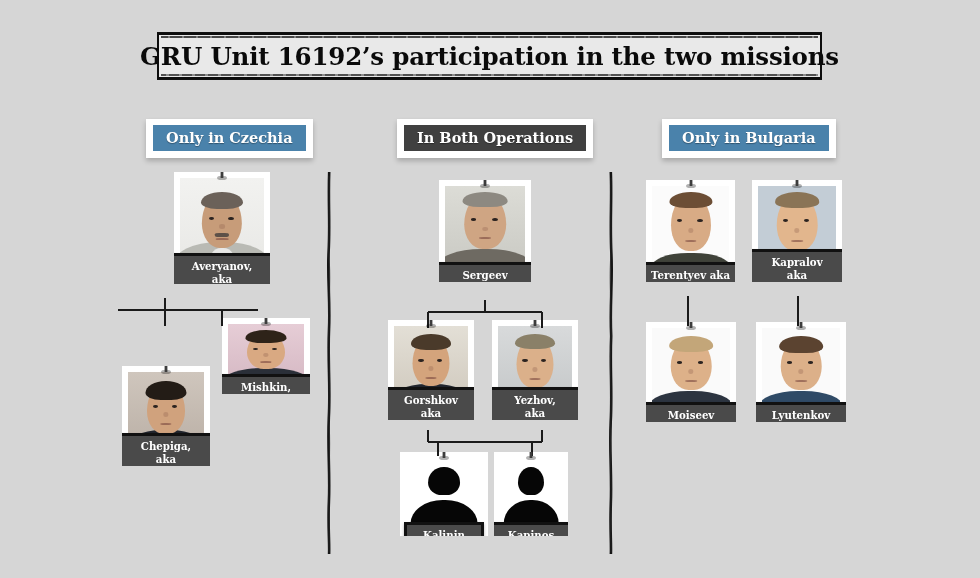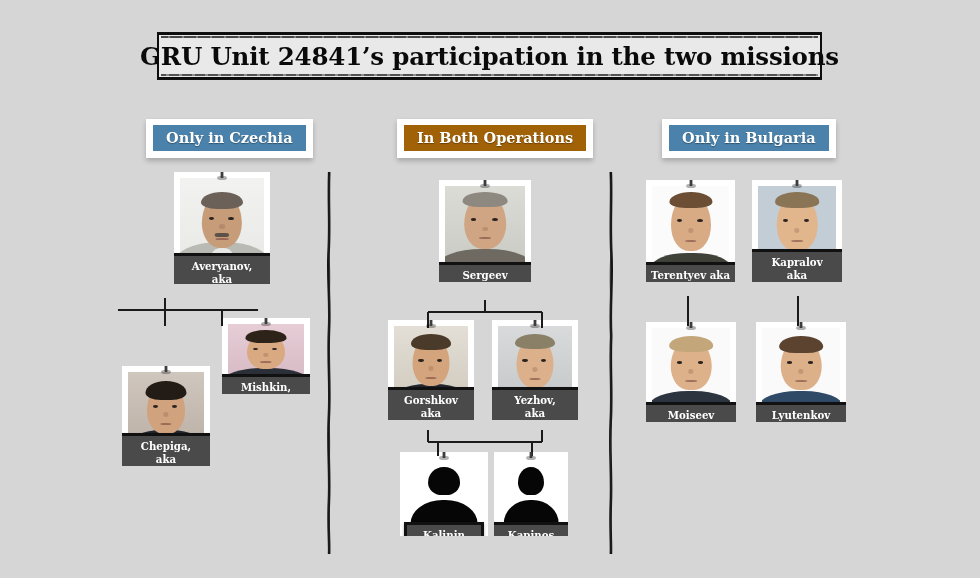--- a/index.html
+++ b/index.html
@@ -212,29 +212,29 @@
     height: 42%;
     border-radius: 48% 48% 0 0 / 78% 78% 0 0;
   }
 </style>
 </head>
 <body style="background: rgb(214, 214, 214);">
 
 <div class="canvas">
 
   <div class="title-wrap">
-    <span class="title-text">GRU Unit 24841’s participation in the two missions</span>
+    <span class="title-text">GRU Unit 16192’s participation in the two missions</span>
   </div>
 
   <div class="chip" id="chip-czechia">
     <div class="chip-inner" style="background: rgb(74, 130, 171);">Only in Czechia</div>
   </div>
 
   <div class="chip" id="chip-both">
-    <div class="chip-inner" style="background: #a16207;">In Both Operations</div>
+    <div class="chip-inner" style="background: #404040;">In Both Operations</div>
   </div>
 
   <div class="chip" id="chip-bulgaria">
     <div class="chip-inner" style="background: rgb(74, 130, 171);">Only in Bulgaria</div>
   </div>
 
   <div class="divider" id="divider-1">
     <svg width="10" height="382" viewBox="0 0 10 382">
       <path d="M5.2 0 C4.1 30 6.2 52 4.6 80 C3.2 108 6.4 128 5.0 158 C3.6 190 6.6 214 4.8 246
                C3.4 278 6.2 300 4.9 330 C3.8 356 5.6 368 5.1 382" stroke="#151515" stroke-width="2.6" fill="none" stroke-linecap="round"></path>

